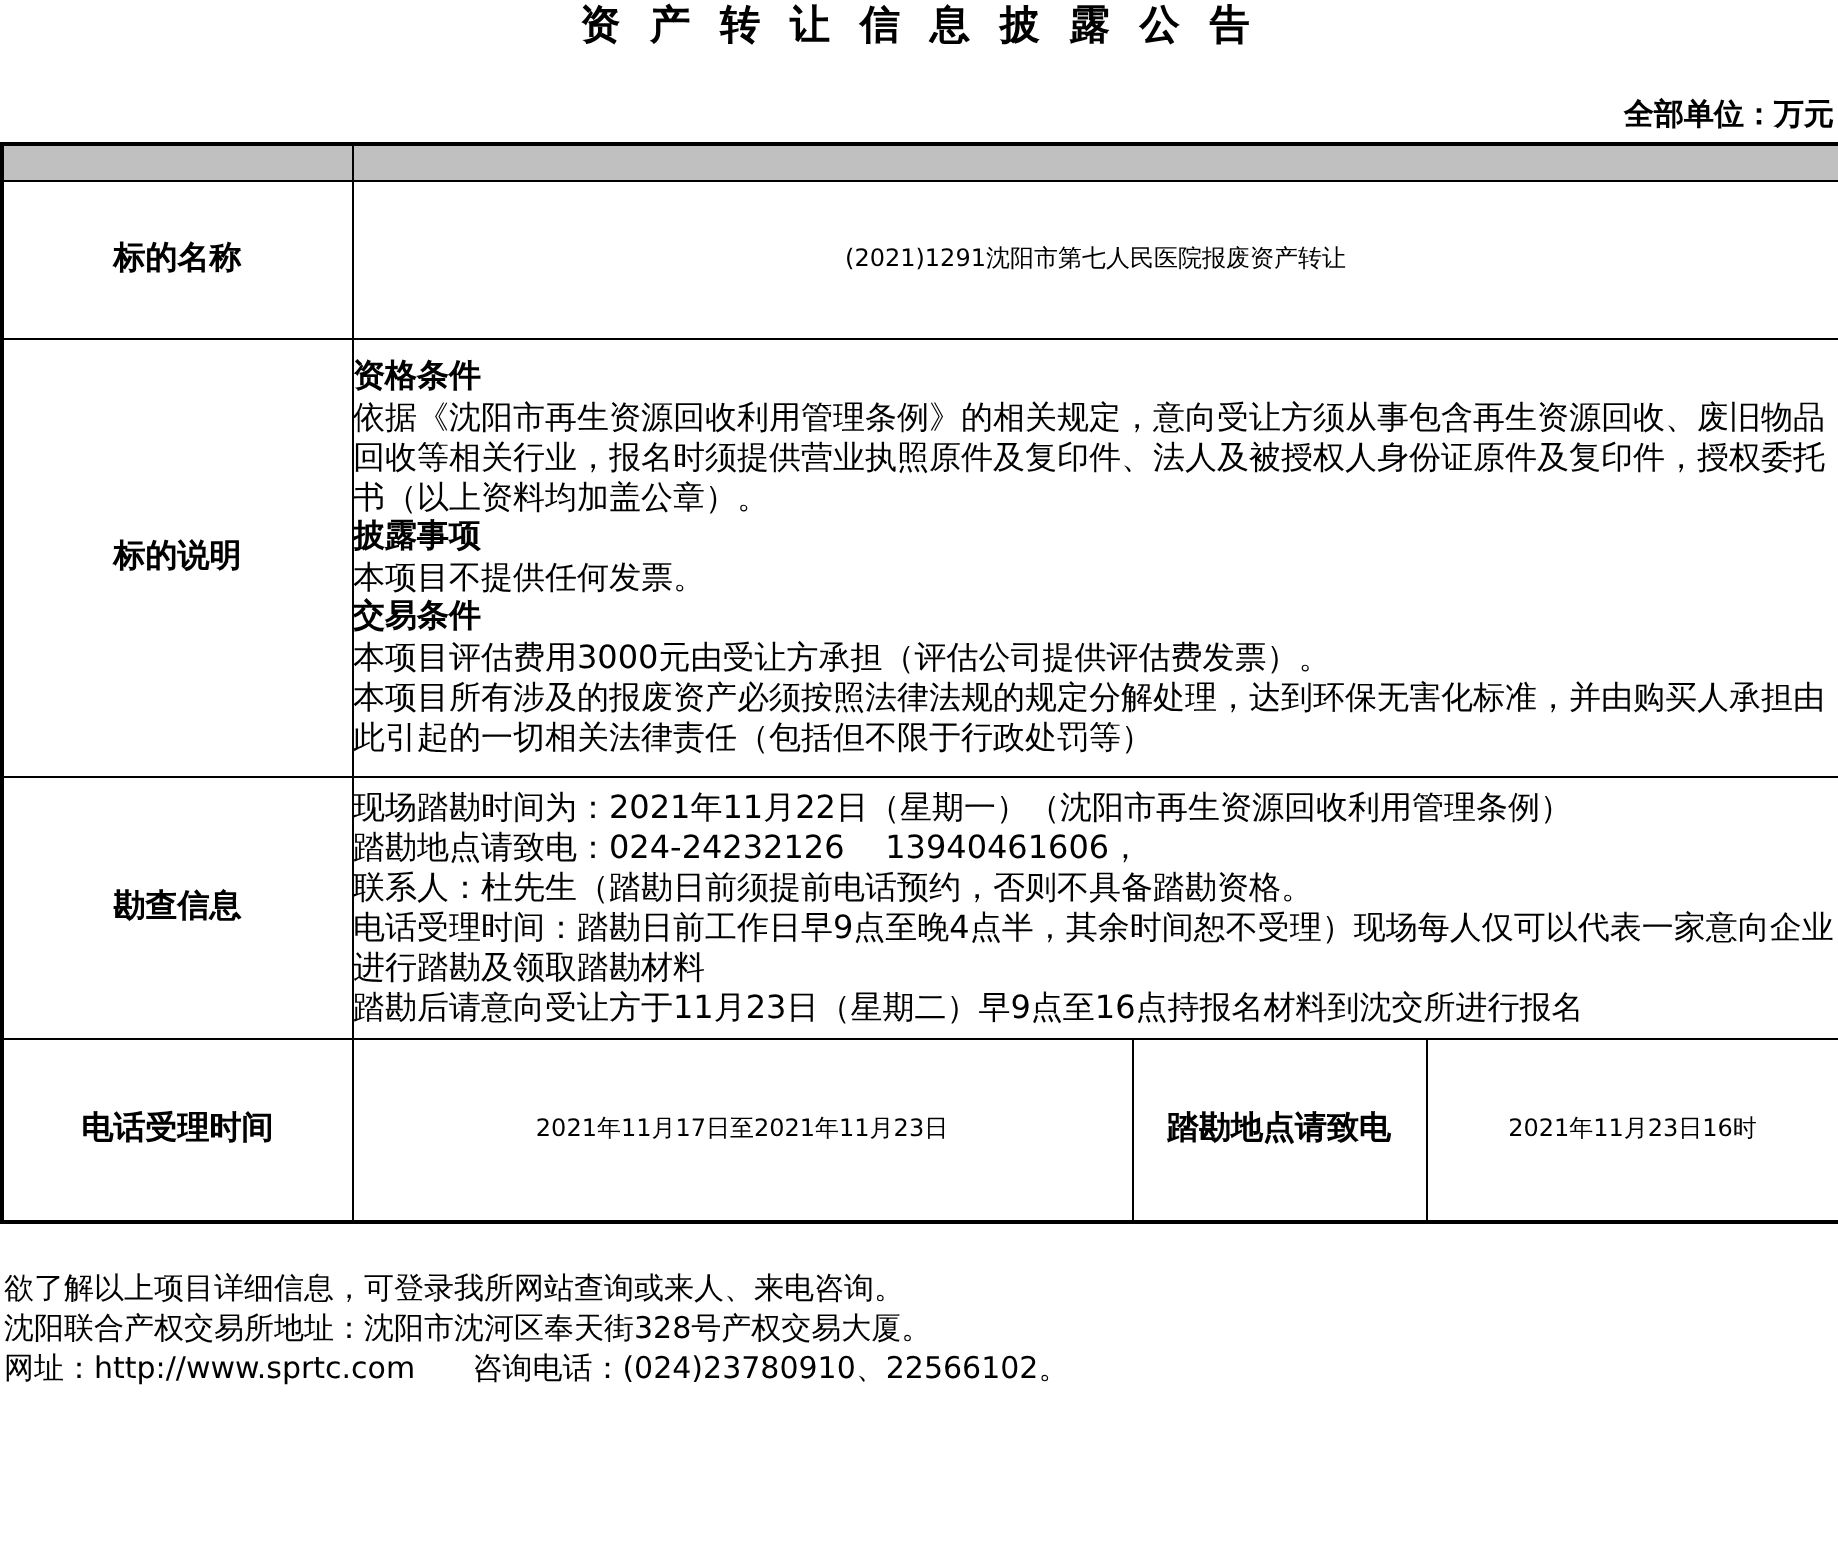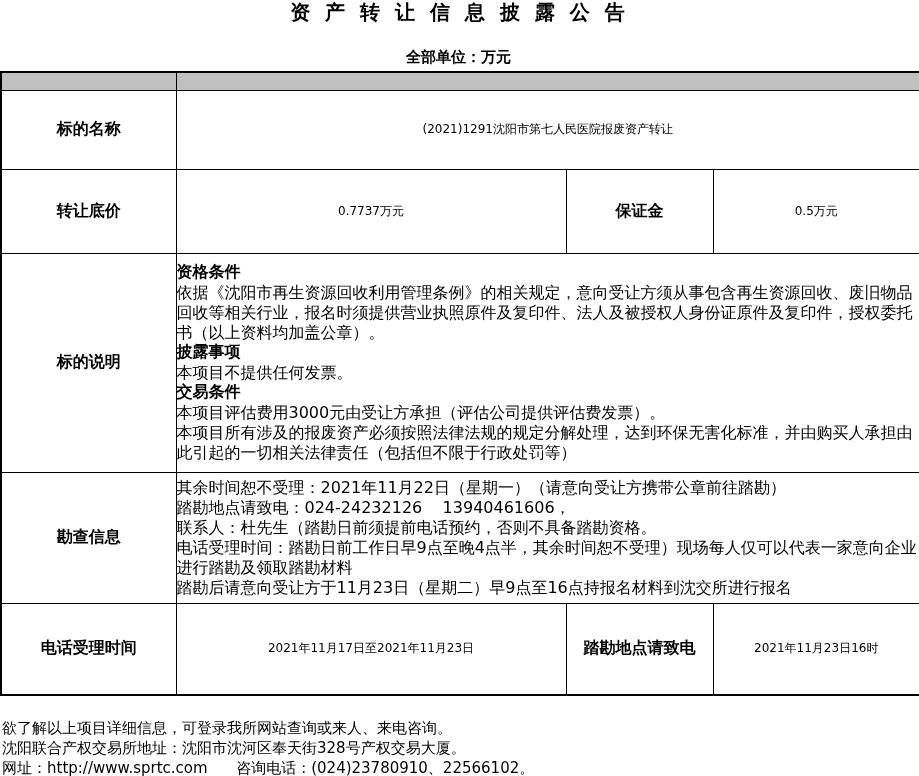--- a/index.html
+++ b/index.html
@@ -22,21 +22,21 @@
     text-align: center;
     font-size: 20px;
     line-height: 24px;
     font-weight: bold;
     letter-spacing: 4px;
     white-space: pre;
   }
   .unit {
     margin-top: 24px;
     padding-right: 2px;
-    text-align: center;
+    text-align: right;
     font-size: 15px;
     line-height: 19px;
     font-weight: bold;
   }
   table.disclosure-table {
     border-collapse: collapse;
     table-layout: fixed;
     width: 919px;
     margin-top: 4px;
     border: 2px solid #000000;
@@ -96,44 +96,38 @@
         <tr style="height:18px">
       <td class="gray"></td>
       <td class="gray" colspan="3"></td>
     </tr>
 
     <tr style="height:79px">
       <td class="lbl">标的名称</td>
       <td class="val" colspan="3">(2021)1291沈阳市第七人民医院报废资产转让</td>
     </tr>
 
-    <tr style="height:84px">
-      <td class="lbl">转让底价</td>
-      <td class="val">0.7737万元</td>
-      <td class="lbl">保证金</td>
-      <td class="val">0.5万元</td>
-    </tr>
 
     <tr style="height:219px">
       <td class="lbl">标的说明</td>
       <td class="txt" colspan="3">
         <div class="bold-line">资格条件</div>
         <div class="line">依据《沈阳市再生资源回收利用管理条例》的相关规定，意向受让方须从事包含再生资源回收、废旧物品回收等相关行业，报名时须提供营业执照原件及复印件、法人及被授权人身份证原件及复印件，授权委托书（以上资料均加盖公章）。</div>
         <div class="bold-line">披露事项</div>
         <div class="line">本项目不提供任何发票。</div>
         <div class="bold-line">交易条件</div>
         <div class="line">本项目评估费用3000元由受让方承担（评估公司提供评估费发票）。</div>
         <div class="line">本项目所有涉及的报废资产必须按照法律法规的规定分解处理，达到环保无害化标准，并由购买人承担由此引起的一切相关法律责任（包括但不限于行政处罚等）</div>
       </td>
     </tr>
 
     <tr style="height:131px">
       <td class="lbl">勘查信息</td>
       <td class="txt" colspan="3">
-        <div class="line">其余时间恕不受理：2021年11月22日（星期一）（请意向受让方携带公章前往踏勘）</div>
+        <div class="line">现场踏勘时间为：2021年11月22日（星期一）（沈阳市再生资源回收利用管理条例）</div>
         <div class="line">踏勘地点请致电：024-24232126    13940461606，</div>
         <div class="line">联系人：杜先生（踏勘日前须提前电话预约，否则不具备踏勘资格。</div>
         <div class="line">电话受理时间：踏勘日前工作日早9点至晚4点半，其余时间恕不受理）现场每人仅可以代表一家意向企业进行踏勘及领取踏勘材料</div>
         <div class="line">踏勘后请意向受让方于11月23日（星期二）早9点至16点持报名材料到沈交所进行报名</div>
       </td>
     </tr>
 
     <tr style="height:92px">
       <td class="lbl">电话受理时间</td>
       <td class="val">2021年11月17日至2021年11月23日</td>

